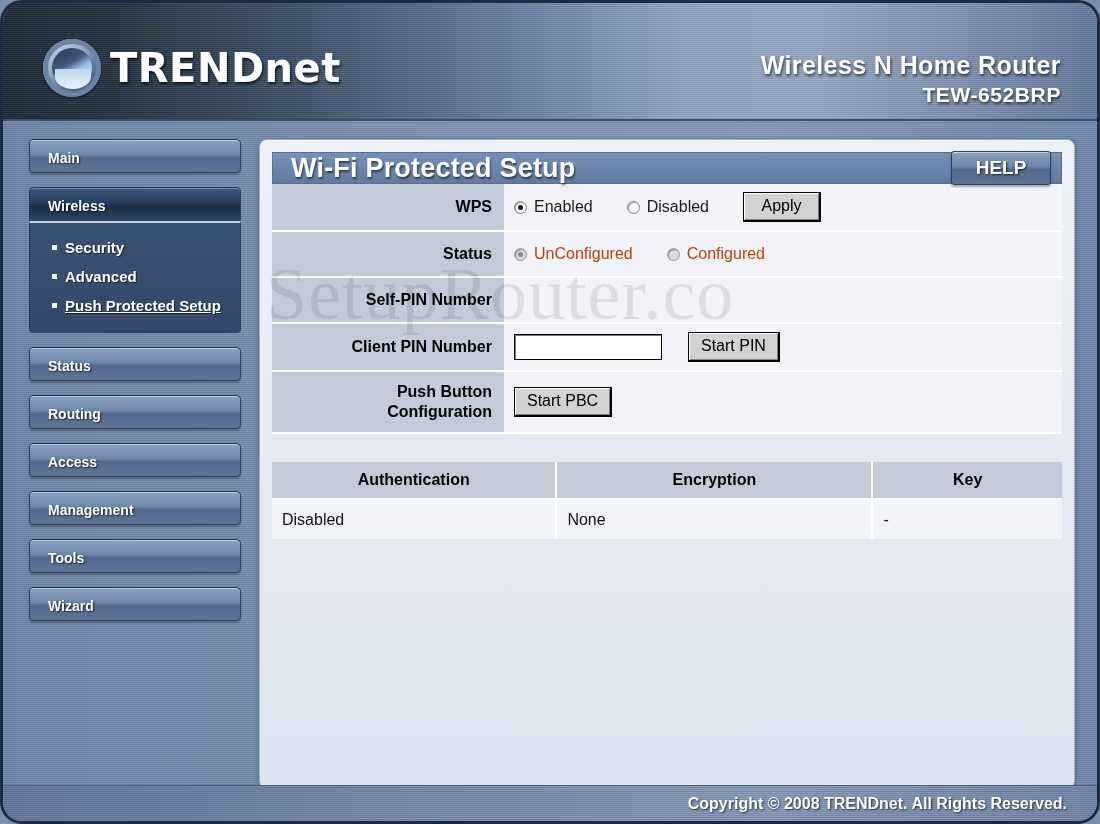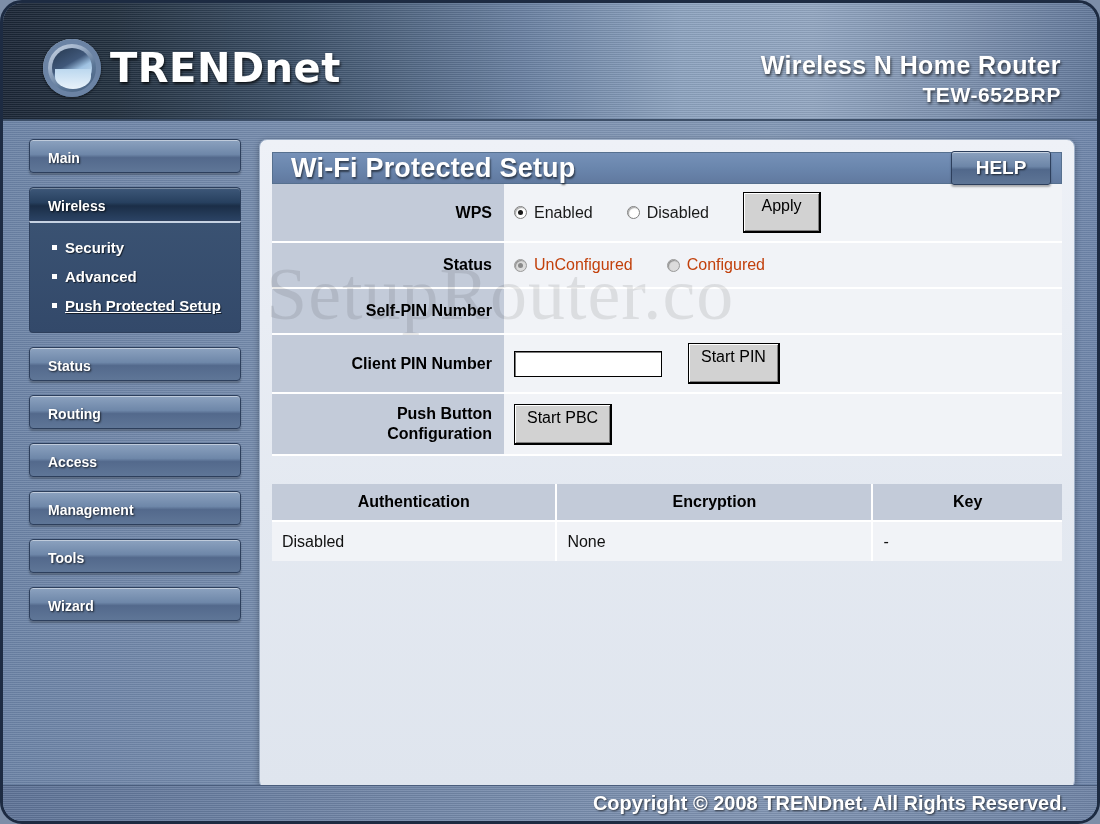--- a/index.html
+++ b/index.html
@@ -268,21 +268,21 @@
   }
   .radio.dim {
     background: #dcdcdc;
     border-color: #9a9a9a;
   }
   .radio.dim.checked::after { background: #8a8a8a; }
 
   .win-btn {
     display: inline-block;
     min-width: 78px;
-    padding: 4px 12px 16px 12px;
+    padding: 4px 12px 5px 12px;
     font-size: 16px;
     color: #000000;
     text-align: center;
     background: #d2d2d2;
     border: 1px solid #000000;
     border-right-width: 2px;
     border-bottom-width: 2px;
     box-shadow: inset 1px 1px 0 #ffffff, inset -1px -1px 0 #808080;
     cursor: pointer;
     user-select: none;
@@ -355,21 +355,21 @@
     background:
       repeating-linear-gradient(to bottom,
         rgba(255,255,255,0.10) 0px,
         rgba(255,255,255,0.10) 1px,
         rgba(0,0,0,0.06) 1px,
         rgba(0,0,0,0.06) 2px),
       linear-gradient(to right, #5d7296 0%, #7287a8 40%, #8094b2 70%, #6d82a4 100%);
     border-top: 1px solid #4a5d7c;
   }
   .copyright {
-    font-size: 20px;
+    font-size: 16px;
     font-weight: bold;
     color: #ffffff;
     text-shadow: 1px 1px 2px rgba(0,0,0,0.65);
     margin-left: 40px;
   }
 </style>
 </head>
 <body>
 
 <div class="shell">

